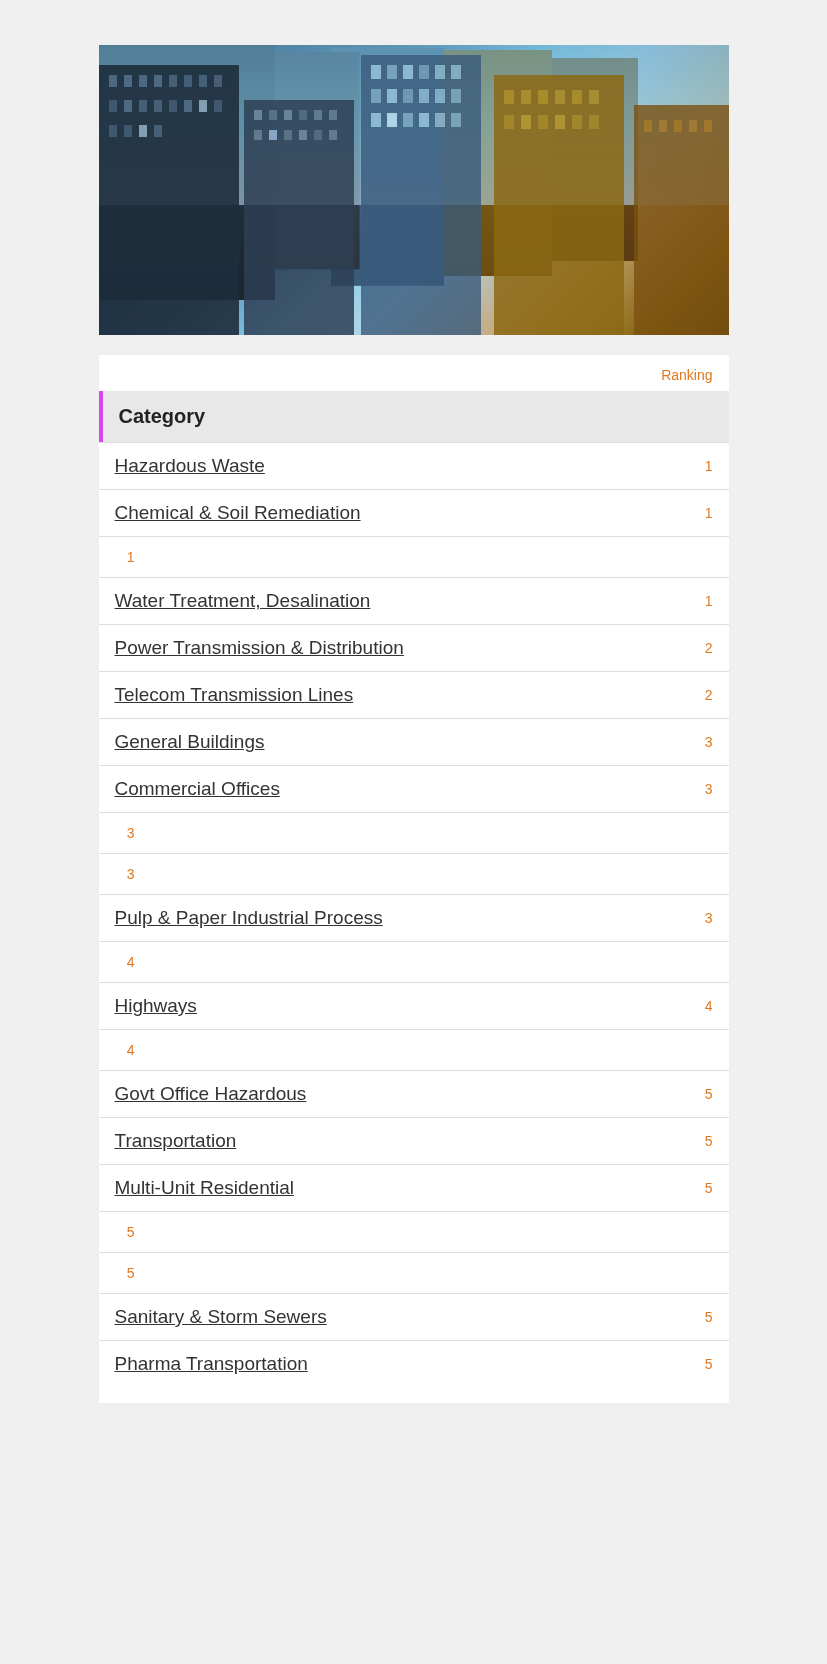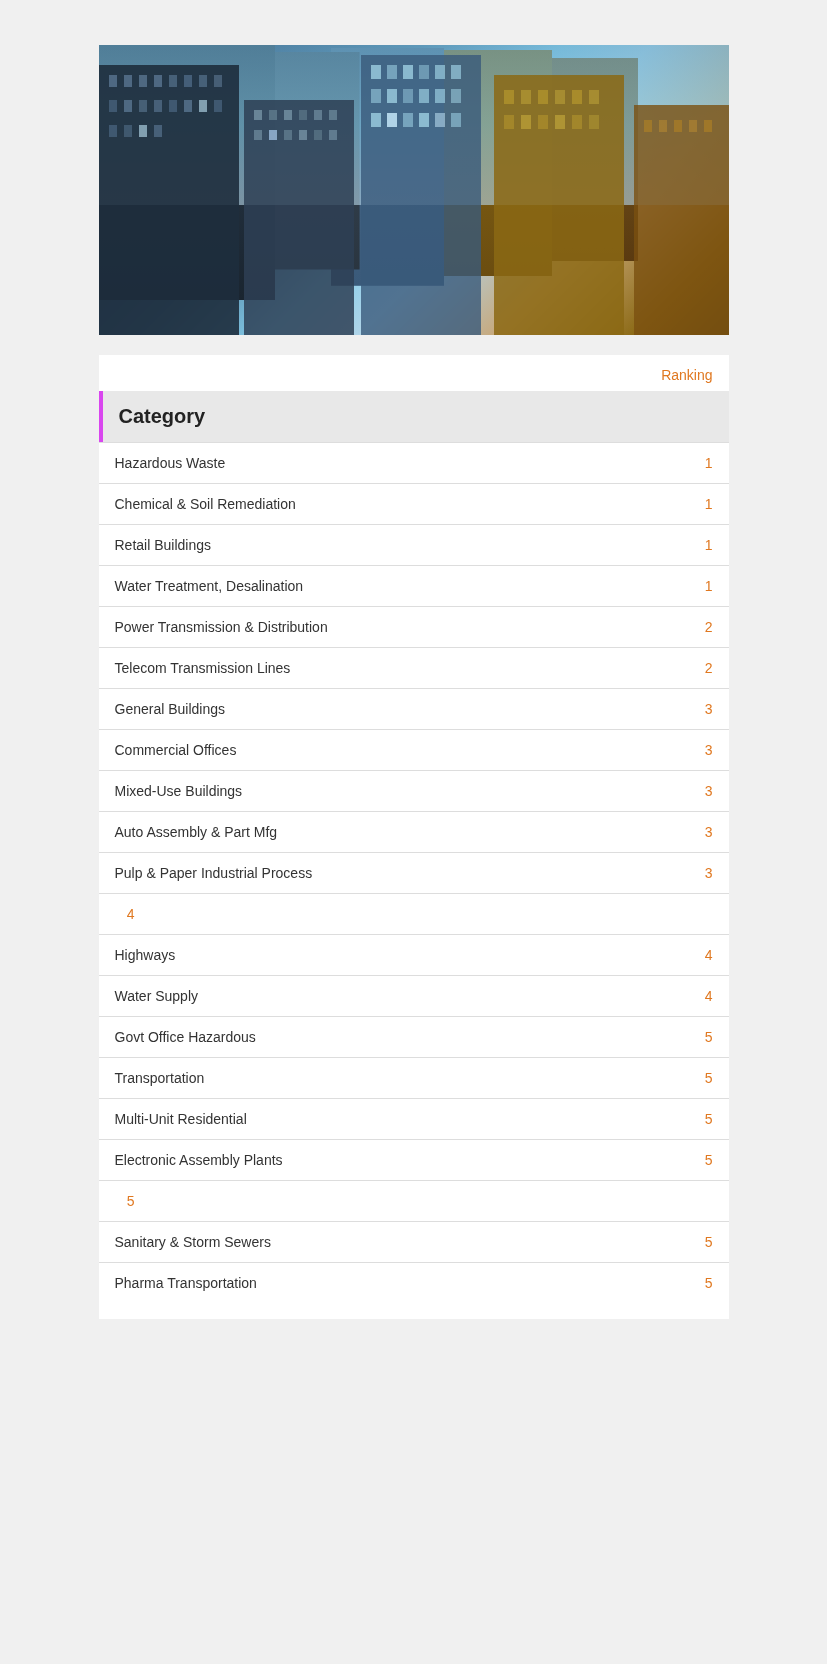--- a/index.html
+++ b/index.html
@@ -113,23 +113,24 @@
     .table-row {
       display: flex;
       justify-content: space-between;
       align-items: center;
       padding: 12px 16px;
       border-top: 1px solid #ddd;
       background-color: #fff;
     }
 
     .row-category {
-      font-size: 14px;
+      font-size: 19px;
       color: #333;
       flex: 1;
+      text-decoration: underline;
     }
 
     .row-ranking {
       font-size: 14px;
       color: #e07820;
       font-weight: 500;
       min-width: 20px;
       text-align: right;
     }
 
@@ -245,21 +246,20 @@
       <div id="table-rows">
           <div class="table-row">
             <span class="row-category">Hazardous Waste</span>
             <span class="row-ranking">1</span>
           </div>
           <div class="table-row">
             <span class="row-category">Chemical &amp; Soil Remediation</span>
             <span class="row-ranking">1</span>
           </div>
           <div class="table-row">
-            <span class="row-category">Retail Buildings</span>
             <span class="row-ranking">1</span>
           </div>
           <div class="table-row">
             <span class="row-category">Water Treatment, Desalination</span>
             <span class="row-ranking">1</span>
           </div>
           <div class="table-row">
             <span class="row-category">Power Transmission &amp; Distribution</span>
             <span class="row-ranking">2</span>
           </div>
@@ -269,56 +269,52 @@
           </div>
           <div class="table-row">
             <span class="row-category">General Buildings</span>
             <span class="row-ranking">3</span>
           </div>
           <div class="table-row">
             <span class="row-category">Commercial Offices</span>
             <span class="row-ranking">3</span>
           </div>
           <div class="table-row">
-            <span class="row-category">Mixed-Use Buildings</span>
-            <span class="row-ranking">3</span>
-          </div>
-          <div class="table-row">
-            <span class="row-category">Auto Assembly &amp; Part Mfg</span>
+            <span class="row-ranking">3</span>
+          </div>
+          <div class="table-row">
             <span class="row-ranking">3</span>
           </div>
           <div class="table-row">
             <span class="row-category">Pulp &amp; Paper Industrial Process</span>
             <span class="row-ranking">3</span>
           </div>
           <div class="table-row">
             <span class="row-ranking">4</span>
           </div>
           <div class="table-row">
             <span class="row-category">Highways</span>
             <span class="row-ranking">4</span>
           </div>
           <div class="table-row">
-            <span class="row-category">Water Supply</span>
             <span class="row-ranking">4</span>
           </div>
           <div class="table-row">
             <span class="row-category">Govt Office Hazardous</span>
             <span class="row-ranking">5</span>
           </div>
           <div class="table-row">
             <span class="row-category">Transportation</span>
             <span class="row-ranking">5</span>
           </div>
           <div class="table-row">
             <span class="row-category">Multi-Unit Residential</span>
             <span class="row-ranking">5</span>
           </div>
           <div class="table-row">
-            <span class="row-category">Electronic Assembly Plants</span>
             <span class="row-ranking">5</span>
           </div>
           <div class="table-row">
             <span class="row-ranking">5</span>
           </div>
           <div class="table-row">
             <span class="row-category">Sanitary &amp; Storm Sewers</span>
             <span class="row-ranking">5</span>
           </div>
           <div class="table-row">

